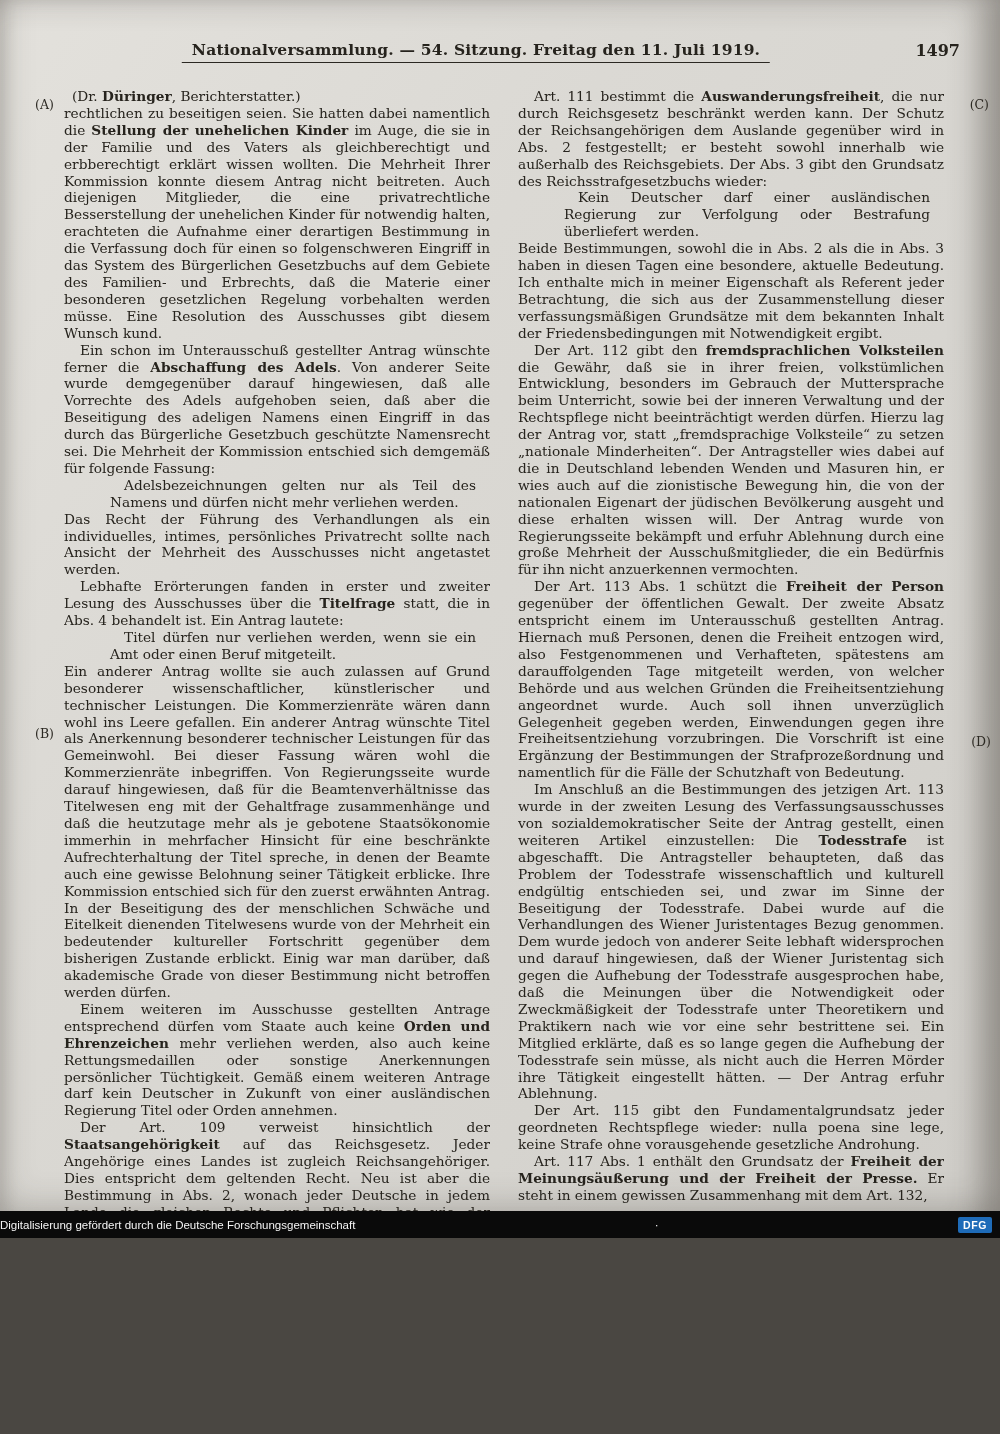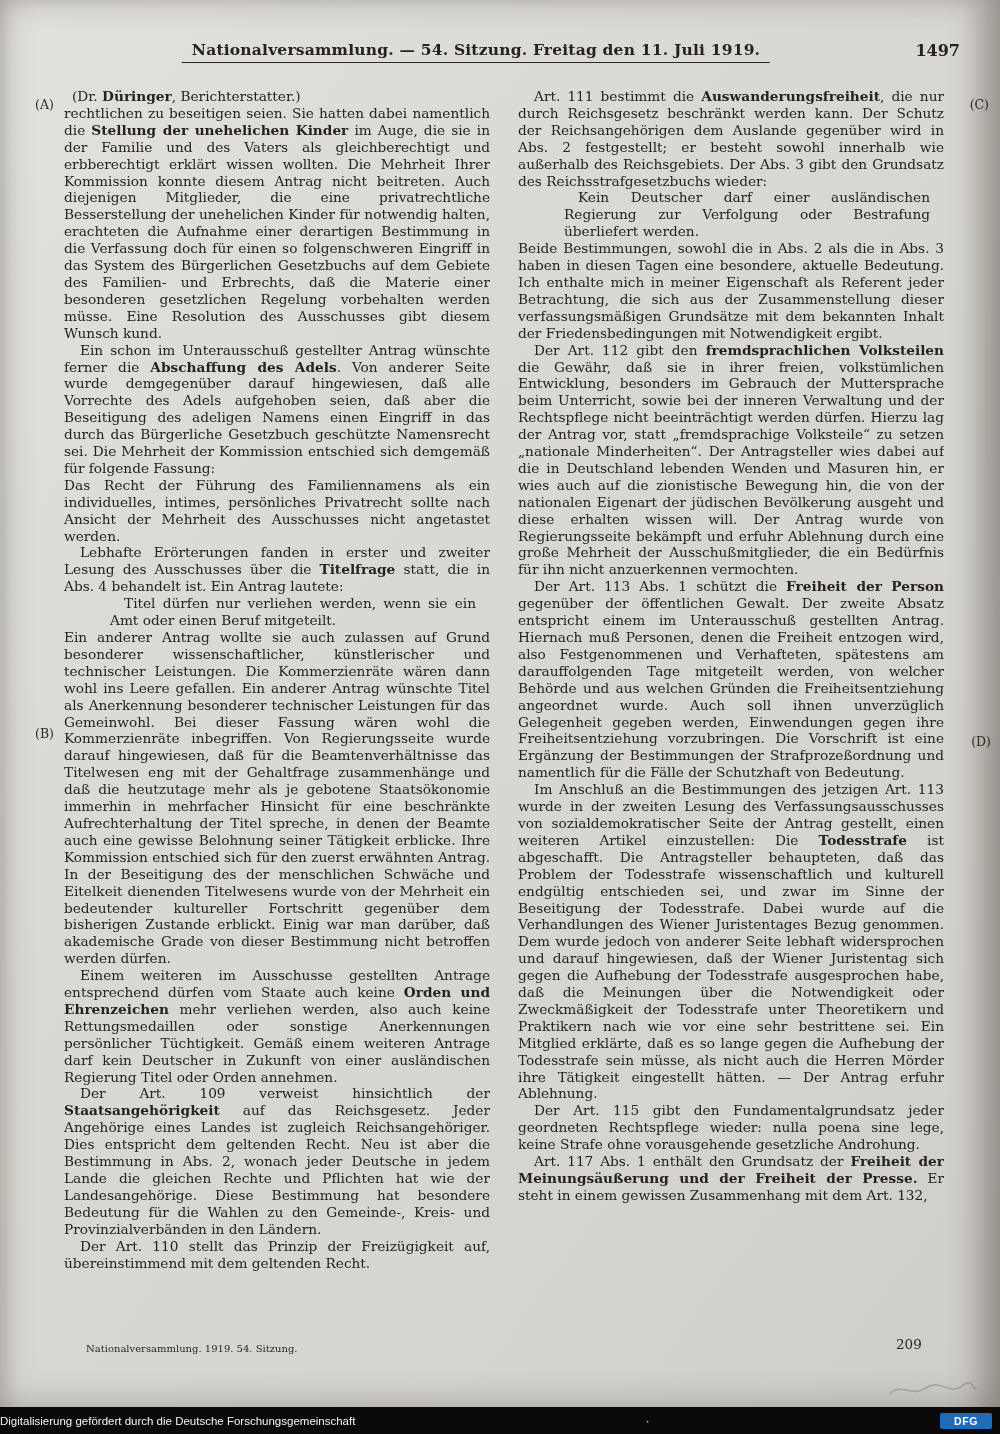--- a/index.html
+++ b/index.html
@@ -3,21 +3,21 @@
 <meta charset="utf-8">
 <style>
   html, body {
     margin: 0; padding: 0;
     width: 1000px; height: 1434px;
     overflow: hidden;
     background: #4a4742;
   }
   .page {
     position: relative;
-    width: 1000px; height: 1434px;
+    width: 1000px; height: 1238px;
     background: linear-gradient(125deg, #e3e1dc 0%, #dbd9d4 35%, #d6d4cf 70%, #cfcdc8 100%);
     color: #26231d;
     font-family: "DejaVu Serif", serif;
     overflow: hidden;
   }
   
   .page::after {
     content: "";
     position: absolute; inset: 0;
     pointer-events: none;
@@ -89,21 +89,21 @@
     gap: 5px; padding-right: 8px;
     font-family: "Liberation Sans", sans-serif;
     font-size: 11.5px; color: #f4f4f4;
     z-index: 3;
   }
   .bottom-sep { color: #f4f4f4; }
   .dfg-logo {
     display: inline-block;
     background: #1e6bb8; color: #ffffff;
     font-weight: bold; font-size: 10.5px; letter-spacing: .6px;
-    padding: 2px 14px; border-radius: 2px;
+    padding: 2px 5px; border-radius: 2px;
     font-family: "Liberation Sans", sans-serif;
   }
 </style>
 </head>
 <body>
 
 <div class="page">
 
   <div class="header">
     <div class="header-title">Nationalversammlung. — 54. Sitzung. Freitag den 11. Juli 1919.</div>
@@ -113,21 +113,22 @@
   <div class="margin-label ml-a">(A)</div>
   <div class="margin-label ml-b">(B)</div>
   <div class="margin-label ml-c">(C)</div>
   <div class="margin-label ml-d">(D)</div>
 
   <div class="columns">
     <div class="col">
         <p class="para byline">(Dr. <b>Düringer</b>, Berichterstatter.)</p>
         <p class="para first">rechtlichen zu beseitigen seien. Sie hatten dabei namentlich die <b>Stellung der unehelichen Kinder</b> im Auge, die sie in der Familie und des Vaters als gleichberechtigt und erbberechtigt erklärt wissen wollten. Die Mehrheit Ihrer Kommission konnte diesem Antrag nicht beitreten. Auch diejenigen Mitglieder, die eine privatrechtliche Besserstellung der unehelichen Kinder für notwendig halten, erachteten die Aufnahme einer derartigen Bestimmung in die Verfassung doch für einen so folgenschweren Eingriff in das System des Bürgerlichen Gesetzbuchs auf dem Gebiete des Familien- und Erbrechts, daß die Materie einer besonderen gesetzlichen Regelung vorbehalten werden müsse. Eine Resolution des Ausschusses gibt diesem Wunsch kund.</p>
         <p class="para body">Ein schon im Unterausschuß gestellter Antrag wünschte ferner die <b>Abschaffung des Adels</b>. Von anderer Seite wurde demgegenüber darauf hingewiesen, daß alle Vorrechte des Adels aufgehoben seien, daß aber die Beseitigung des adeligen Namens einen Eingriff in das durch das Bürgerliche Gesetzbuch geschützte Namensrecht sei. Die Mehrheit der Kommission entschied sich demgemäß für folgende Fassung:</p>
-        <p class="para first">Das Recht der Führung des Familiennamens als ein individuelles, intimes, persönliches Privatrecht sollte nach Ansicht der Mehrheit des Ausschusses nicht angetastet werden.</p>
+        <p class="para quote">Adelsbezeichnungen gelten nur als Teil des Namens und dürfen nicht mehr verliehen werden.</p>
+        <p class="para first">Das Recht der Führung des Verhandlungen als ein individuelles, intimes, persönliches Privatrecht sollte nach Ansicht der Mehrheit des Ausschusses nicht angetastet werden.</p>
         <p class="para body">Lebhafte Erörterungen fanden in erster und zweiter Lesung des Ausschusses über die <b>Titelfrage</b> statt, die in Abs. 4 behandelt ist. Ein Antrag lautete:</p>
         <p class="para quote">Titel dürfen nur verliehen werden, wenn sie ein Amt oder einen Beruf mitgeteilt.</p>
         <p class="para first">Ein anderer Antrag wollte sie auch zulassen auf Grund besonderer wissenschaftlicher, künstlerischer und technischer Leistungen. Die Kommerzienräte wären dann wohl ins Leere gefallen. Ein anderer Antrag wünschte Titel als Anerkennung besonderer technischer Leistungen für das Gemeinwohl. Bei dieser Fassung wären wohl die Kommerzienräte inbegriffen. Von Regierungsseite wurde darauf hingewiesen, daß für die Beamtenverhältnisse das Titelwesen eng mit der Gehaltfrage zusammenhänge und daß die heutzutage mehr als je gebotene Staatsökonomie immerhin in mehrfacher Hinsicht für eine beschränkte Aufrechterhaltung der Titel spreche, in denen der Beamte auch eine gewisse Belohnung seiner Tätigkeit erblicke. Ihre Kommission entschied sich für den zuerst erwähnten Antrag. In der Beseitigung des der menschlichen Schwäche und Eitelkeit dienenden Titelwesens wurde von der Mehrheit ein bedeutender kultureller Fortschritt gegenüber dem bisherigen Zustande erblickt. Einig war man darüber, daß akademische Grade von dieser Bestimmung nicht betroffen werden dürfen.</p>
         <p class="para body">Einem weiteren im Ausschusse gestellten Antrage entsprechend dürfen vom Staate auch keine <b>Orden und Ehrenzeichen</b> mehr verliehen werden, also auch keine Rettungsmedaillen oder sonstige Anerkennungen persönlicher Tüchtigkeit. Gemäß einem weiteren Antrage darf kein Deutscher in Zukunft von einer ausländischen Regierung Titel oder Orden annehmen.</p>
         <p class="para body">Der Art. 109 verweist hinsichtlich der <b>Staatsangehörigkeit</b> auf das Reichsgesetz. Jeder Angehörige eines Landes ist zugleich Reichsangehöriger. Dies entspricht dem geltenden Recht. Neu ist aber die Bestimmung in Abs. 2, wonach jeder Deutsche in jedem Lande die gleichen Rechte und Pflichten hat wie der Landesangehörige. Diese Bestimmung hat besondere Bedeutung für die Wahlen zu den Gemeinde-, Kreis- und Provinzialverbänden in den Ländern.</p>
         <p class="para body">Der Art. 110 stellt das Prinzip der Freizügigkeit auf, übereinstimmend mit dem geltenden Recht.</p>
       </div>
     <div class="col">
         <p class="para body">Art. 111 bestimmt die <b>Auswanderungsfreiheit</b>, die nur durch Reichsgesetz beschränkt werden kann. Der Schutz der Reichsangehörigen dem Auslande gegenüber wird in Abs. 2 festgestellt; er besteht sowohl innerhalb wie außerhalb des Reichsgebiets. Der Abs. 3 gibt den Grundsatz des Reichsstrafgesetzbuchs wieder:</p>
         <p class="para quote">Kein Deutscher darf einer ausländischen Regierung zur Verfolgung oder Bestrafung überliefert werden.</p>

